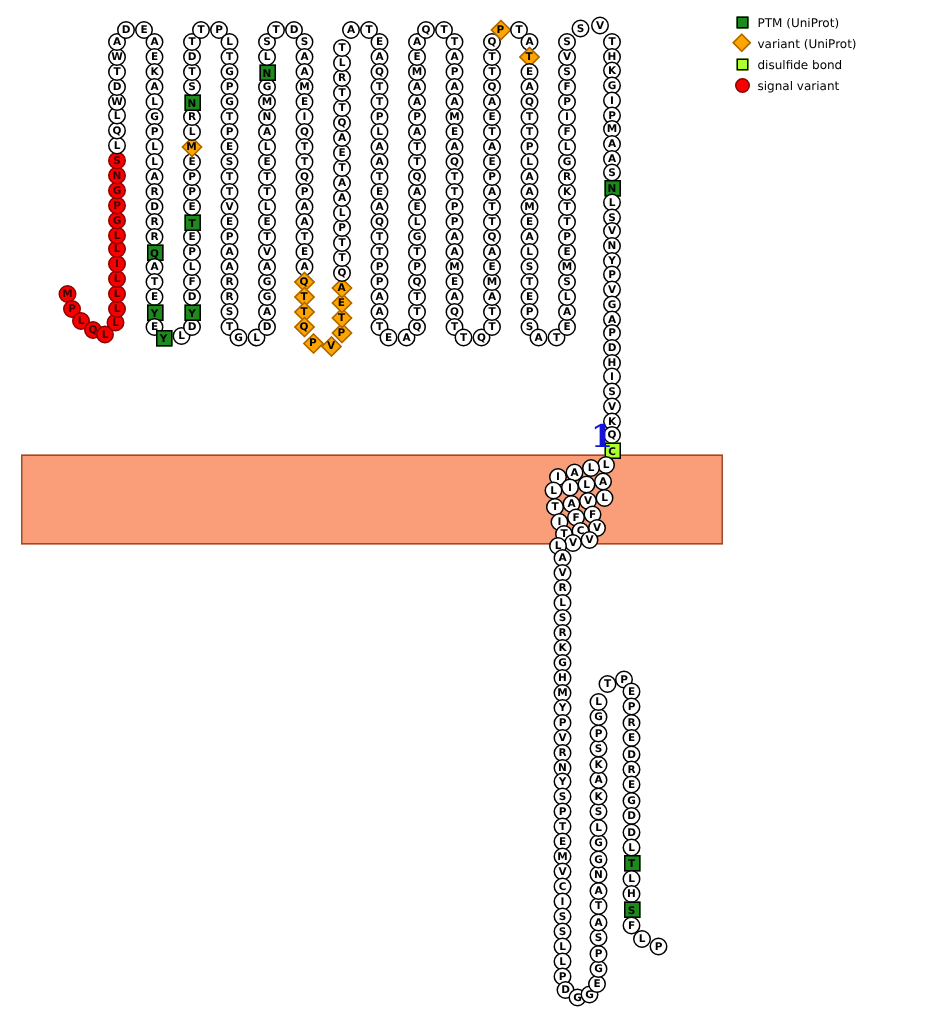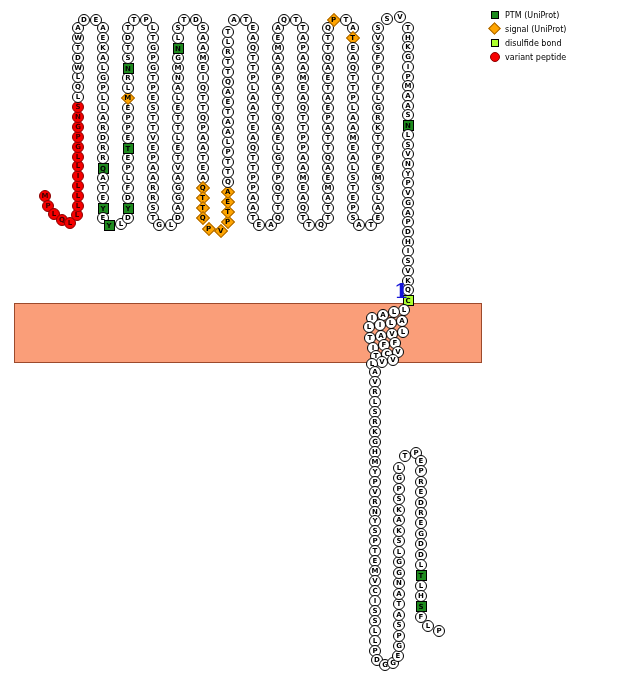--- a/index.html
+++ b/index.html
@@ -475,28 +475,28 @@
     <div class="legend-row">
       <span class="legend-icon">
           <span class="ic" style="background: rgb(30, 138, 30);"></span>
         </span>
       <span class="legend-label">PTM (UniProt)</span>
     </div>
     <div class="legend-row">
       <span class="legend-icon">
           <span class="ic diamond" style="background: rgb(255, 165, 0);"></span>
         </span>
-      <span class="legend-label">signal (UniProt)</span>
+      <span class="legend-label">variant (UniProt)</span>
     </div>
     <div class="legend-row">
       <span class="legend-icon">
           <span class="ic" style="background: rgb(173, 255, 47);"></span>
         </span>
       <span class="legend-label">disulfide bond</span>
     </div>
     <div class="legend-row">
       <span class="legend-icon">
           <span class="ic circle" style="background: rgb(246, 0, 0);"></span>
         </span>
-      <span class="legend-label">variant peptide</span>
+      <span class="legend-label">signal variant</span>
     </div>
   </div>
 </div>
 
 </body></html>

